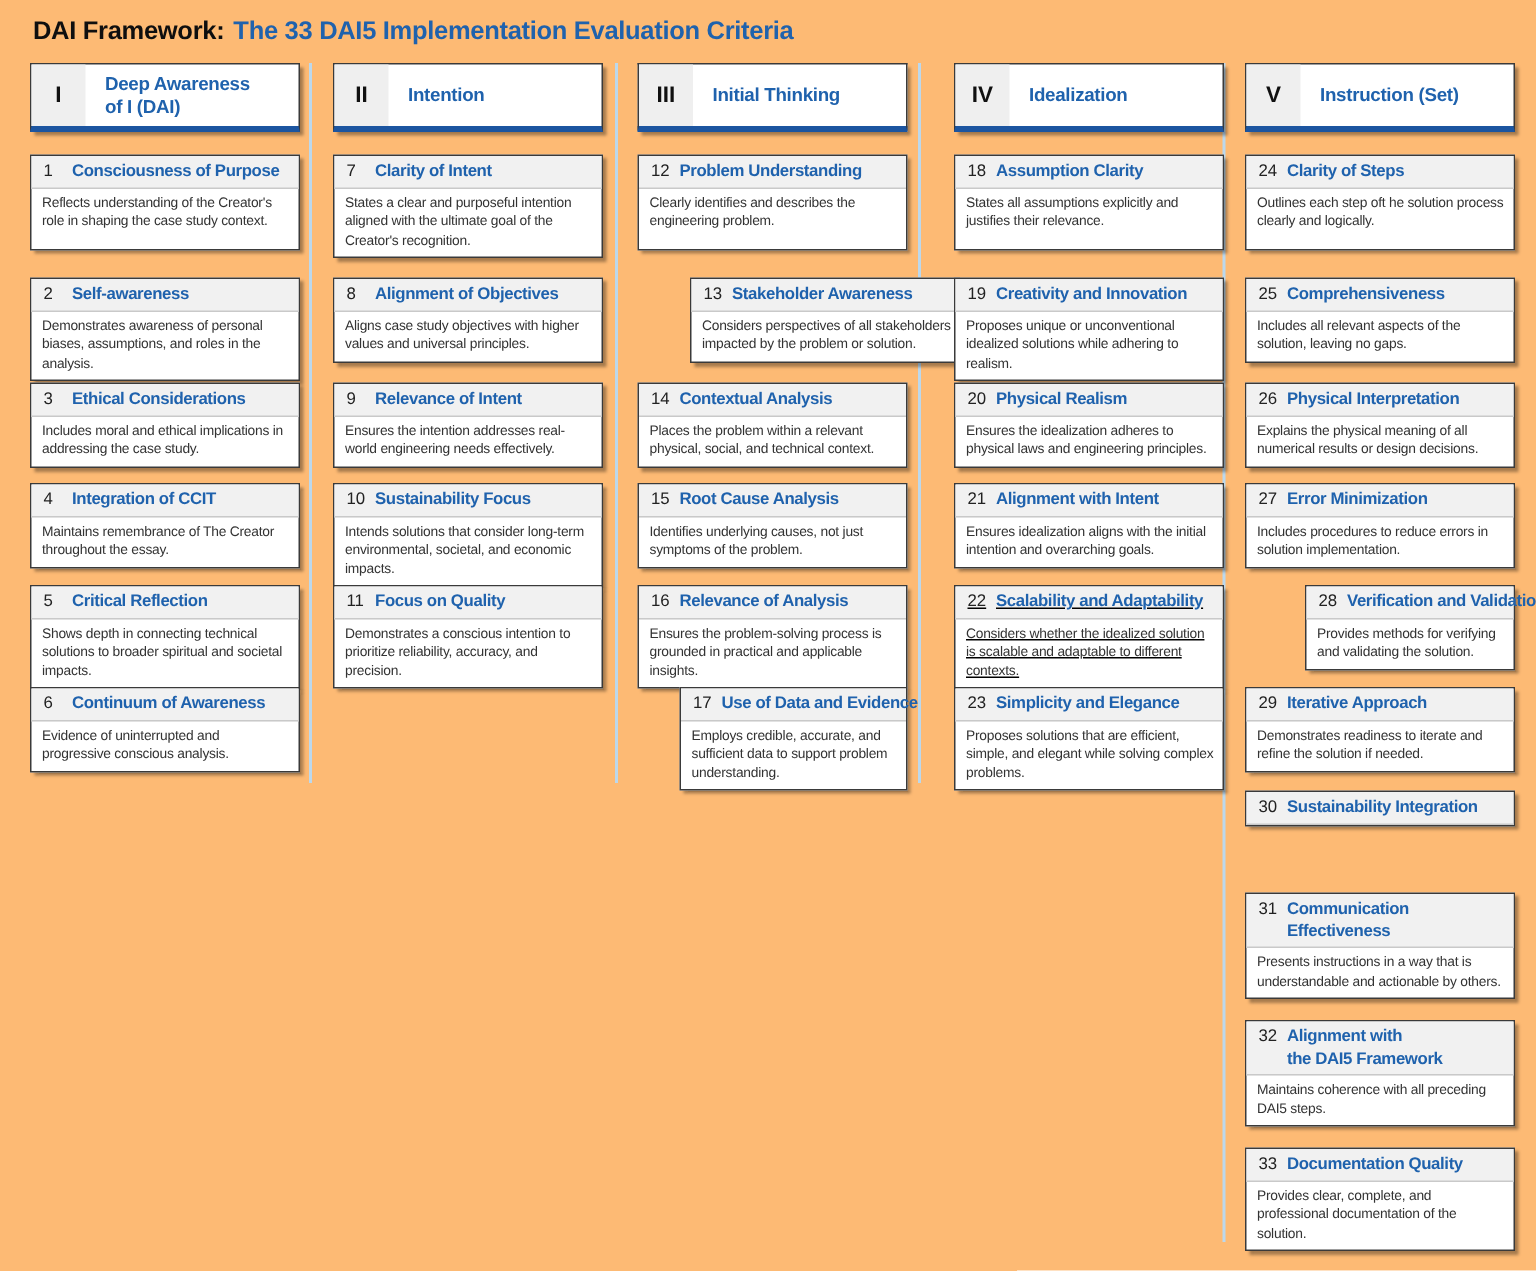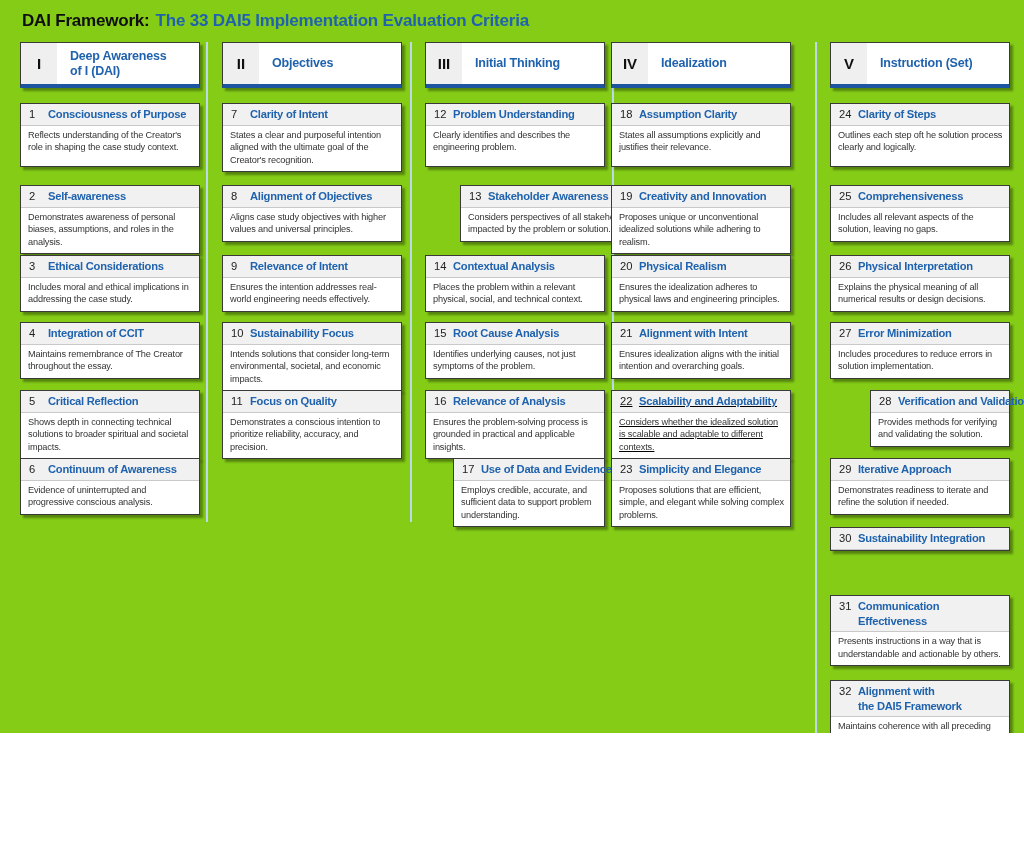--- a/index.html
+++ b/index.html
@@ -1,18 +1,18 @@
 <!DOCTYPE html>
 <html><head>
 <meta charset="utf-8">
 <style>
   * { margin:0; padding:0; box-sizing:border-box; }
   html,body { background:#ffffff; }
   body { font-family:"Liberation Sans", sans-serif; }
-  .page { position:relative; width:1024px; height:733px; background:#84cc16; overflow:hidden; }
+  .page { position:relative; width:1024px; height:847px; background:#fdba74; overflow:hidden; }
 
   .page-title { position:absolute; left:22px; top:11px; font-size:17px; font-weight:700; letter-spacing:-0.2px; white-space:nowrap; }
   .page-title .prefix { color:#0f0f0f; }
   .page-title .rest { color:#1f62ad; margin-left:6px; }
 
   .divider { position:absolute; top:42px; width:2px; background:#bcd8ec; }
   .divider.short { height:480px; }
   .divider.tall { height:786px; }
 
   .column { position:absolute; top:42px; width:180px; }
@@ -105,21 +105,21 @@
               <span class="num">6</span>
               <span class="ttl">Continuum of Awareness</span>
             </div>
             <div class="card-body">Evidence of uninterrupted and progressive conscious analysis.</div>
           </div>
         </div>
       </div>
       <div class="column" style="left: 222px;">
         <div class="header-card">
           <div class="numeral-box">II</div>
-          <div class="header-title">Objectives</div>
+          <div class="header-title">Intention</div>
         </div>
         <div class="row" style="height: 82px;">
           <div class="card first">
             <div class="card-head">
               <span class="num">7</span>
               <span class="ttl">Clarity of Intent</span>
             </div>
             <div class="card-body">States a clear and purposeful intention aligned with the ultimate goal of the Creator's recognition.</div>
           </div>
         </div>
@@ -213,21 +213,21 @@
         <div class="row" style="height: 69px; padding-left: 28px;">
           <div class="card">
             <div class="card-head">
               <span class="num">17</span>
               <span class="ttl">Use of Data and Evidence</span>
             </div>
             <div class="card-body">Employs credible, accurate, and sufficient data to support problem understanding.</div>
           </div>
         </div>
       </div>
-      <div class="column" style="left: 611px;">
+      <div class="column" style="left: 636px;">
         <div class="header-card">
           <div class="numeral-box">IV</div>
           <div class="header-title">Idealization</div>
         </div>
         <div class="row" style="height: 82px;">
           <div class="card first">
             <div class="card-head">
               <span class="num">18</span>
               <span class="ttl">Assumption Clarity</span>
             </div>

